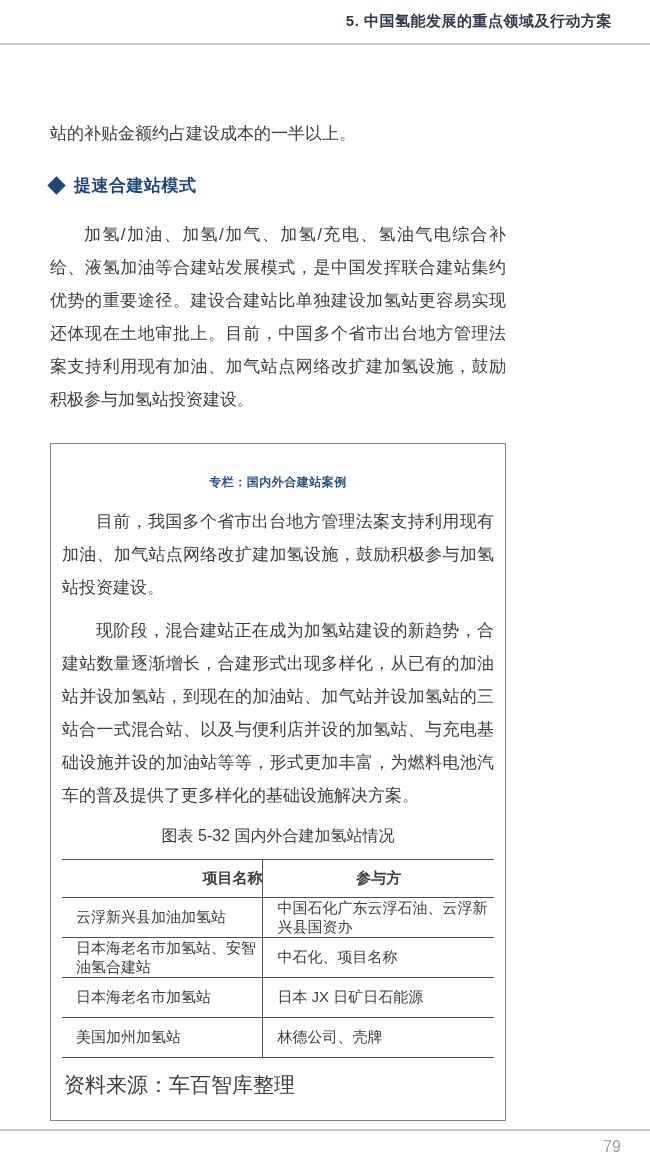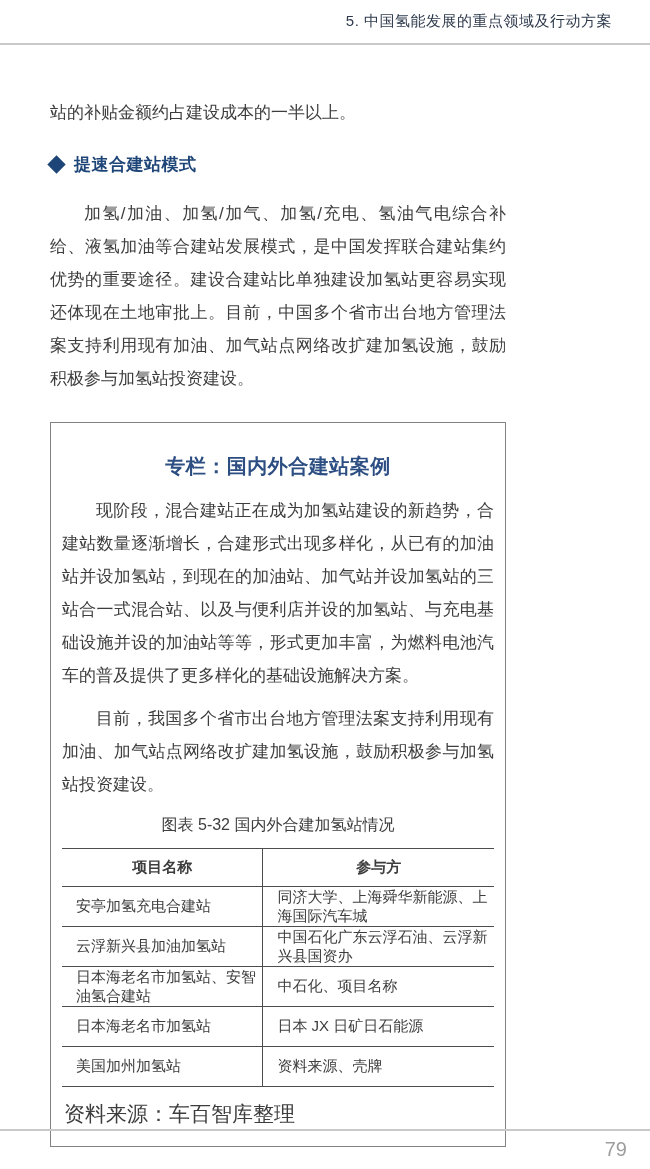--- a/index.html
+++ b/index.html
@@ -19,28 +19,29 @@
     position:relative;
     width:650px;height:1169px;
     background:#ffffff;
     overflow:hidden;
   }
   
   .running-head{
     position:absolute;top:12px;right:38px;
     font-size:15px;color:var(--header-text);
     letter-spacing:.5px;
+    font-weight:bold;
   }
   .head-rule{
     position:absolute;top:43px;left:0;
     width:650px;height:2px;background:var(--rule-light);
   }
   
   .content{
-    position:absolute;top:36px;left:38px;width:468px;padding-left:12px;
+    position:absolute;top:57px;left:38px;width:468px;padding-left:12px;
   }
   .para{
     font-size:17px;line-height:33px;color:var(--body-text);
     text-align:justify;
   }
   .para.indent{text-indent:2em;}
   .intro-para{margin-top:60px;}
   .section-heading{
     margin-top:24px;
     display:flex;align-items:center;gap:11px;font-family:Liberation Serif, serif;
@@ -56,21 +57,21 @@
   .section-para{margin-top:21px;}
   
   .callout{
     margin-top:27px;
     border:1px solid var(--box-border);
     padding:20px 11px 0 11px;
     min-height:678px;
   }
   .callout-title{
     text-align:center;
-    font-size:20px;font-weight:bold;color:var(--box-title-navy);
+    font-size:12px;font-weight:bold;color:var(--box-title-navy);
     margin-top:10px;margin-bottom:14px;
     letter-spacing:.5px;
   }
   .callout .para{margin-bottom:10px;}
   .table-caption{
     text-align:center;
     font-size:16px;font-weight:normal;color:var(--body-text);
     margin:14px 0 12px 0;
   }
   table.coop-table{
@@ -87,33 +88,33 @@
   .coop-table td{
     height:40px;
     font-size:15px;color:var(--body-text);
     text-align:left;vertical-align:middle;
     padding:0 6px 0 14px;
   }
   .coop-table tr+tr th,
   .coop-table tr+tr td{border-top:1.5px solid var(--table-line);}
   .coop-table th:last-child,
   .coop-table td:last-child{border-left:1.5px solid var(--table-line);}
-  .coop-table .col-project{width:46.5%;}
+  .coop-table .col-project{width:46.5%;text-align:right;}
   .table-source{
     font-size:21px;color:var(--body-text);
     margin:13px 0 18px 2px;
   }
   
   .foot-rule{
     position:absolute;top:1129px;left:0;
     width:650px;height:2px;background:var(--rule-light);
   }
   .page-number{
-    position:absolute;top:1138px;right:23px;
-    font-size:20px;color:var(--page-num);
+    position:absolute;top:1138px;right:29px;
+    font-size:16px;color:var(--page-num);
   }
 </style>
 </head>
 <body>
 
 <div class="page">
 
   <div class="running-head">5. 中国氢能发展的重点领域及行动方案</div>
   <div class="head-rule"></div>
 
@@ -125,51 +126,47 @@
       <span class="diamond"></span>
       <span class="section-heading-text">提速合建站模式</span>
     </div>
 
     <p class="para indent section-para">加氢/加油、加氢/加气、加氢/充电、氢油气电综合补给、液氢加油等合建站发展模式，是中国发挥联合建站集约优势的重要途径。建设合建站比单独建设加氢站更容易实现还体现在土地审批上。目前，中国多个省市出台地方管理法案支持利用现有加油、加气站点网络改扩建加氢设施，鼓励积极参与加氢站投资建设。</p>
 
     <div class="callout">
 
       <div class="callout-title">专栏：国内外合建站案例</div>
 
+      <p class="para indent">目前，我国多个省市出台地方管理法案支持利用现有加油、加气站点网络改扩建加氢设施，鼓励积极参与加氢站投资建设。</p>
+
       <p class="para indent">现阶段，混合建站正在成为加氢站建设的新趋势，合建站数量逐渐增长，合建形式出现多样化，从已有的加油站并设加氢站，到现在的加油站、加气站并设加氢站的三站合一式混合站、以及与便利店并设的加氢站、与充电基础设施并设的加油站等等，形式更加丰富，为燃料电池汽车的普及提供了更多样化的基础设施解决方案。</p>
-
-      <p class="para indent">目前，我国多个省市出台地方管理法案支持利用现有加油、加气站点网络改扩建加氢设施，鼓励积极参与加氢站投资建设。</p>
 
       <div class="table-caption">图表 5-32 国内外合建加氢站情况</div>
 
       <table class="coop-table">
         <tbody>
           <tr>
             <th class="col-project">项目名称</th>
             <th>参与方</th>
-          </tr>
-          <tr>
-            <td>安亭加氢充电合建站</td>
-            <td>同济大学、上海舜华新能源、上海国际汽车城</td>
           </tr>
           <tr>
             <td>云浮新兴县加油加氢站</td>
             <td>中国石化广东云浮石油、云浮新兴县国资办</td>
           </tr>
           <tr>
             <td>日本海老名市加氢站、安智油氢合建站</td>
             <td>中石化、项目名称</td>
           </tr>
           <tr>
             <td>日本海老名市加氢站</td>
             <td>日本 JX 日矿日石能源</td>
           </tr>
           <tr>
             <td>美国加州加氢站</td>
-            <td>资料来源、壳牌</td>
+            <td>林德公司、壳牌</td>
           </tr>
         </tbody>
       </table>
 
       <div class="table-source">资料来源：车百智库整理</div>
 
     </div>
 
   </div>
 

